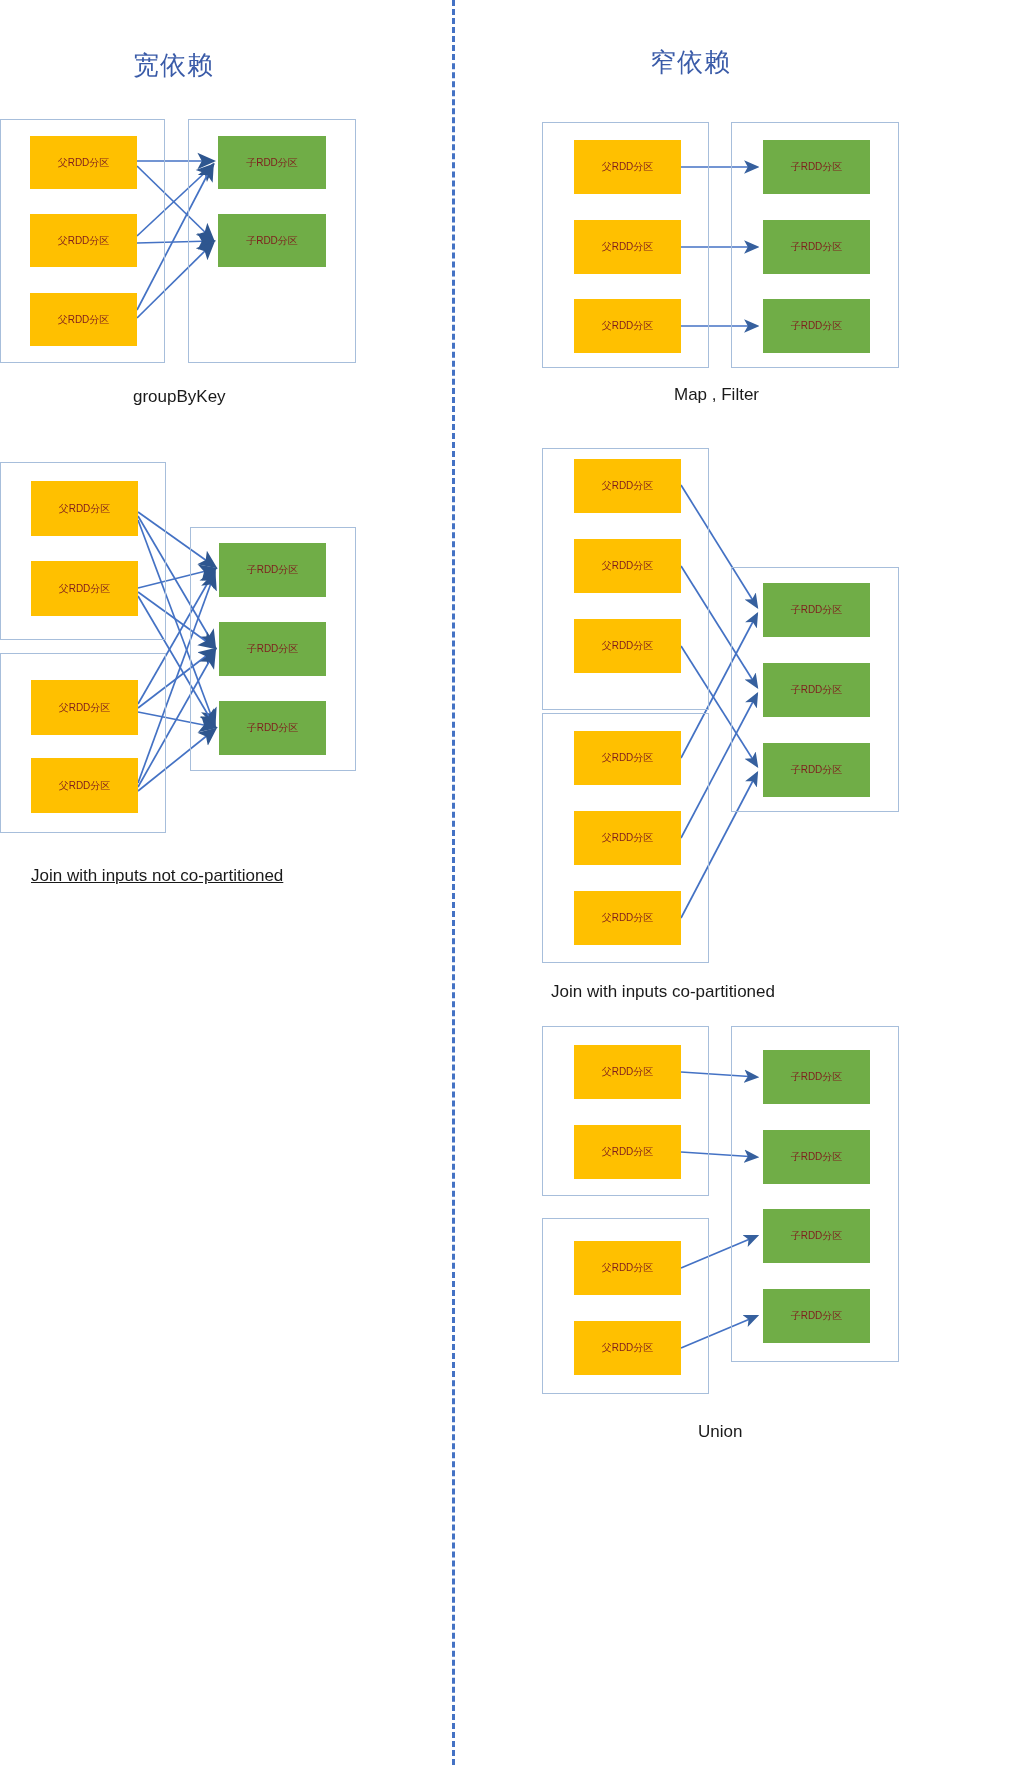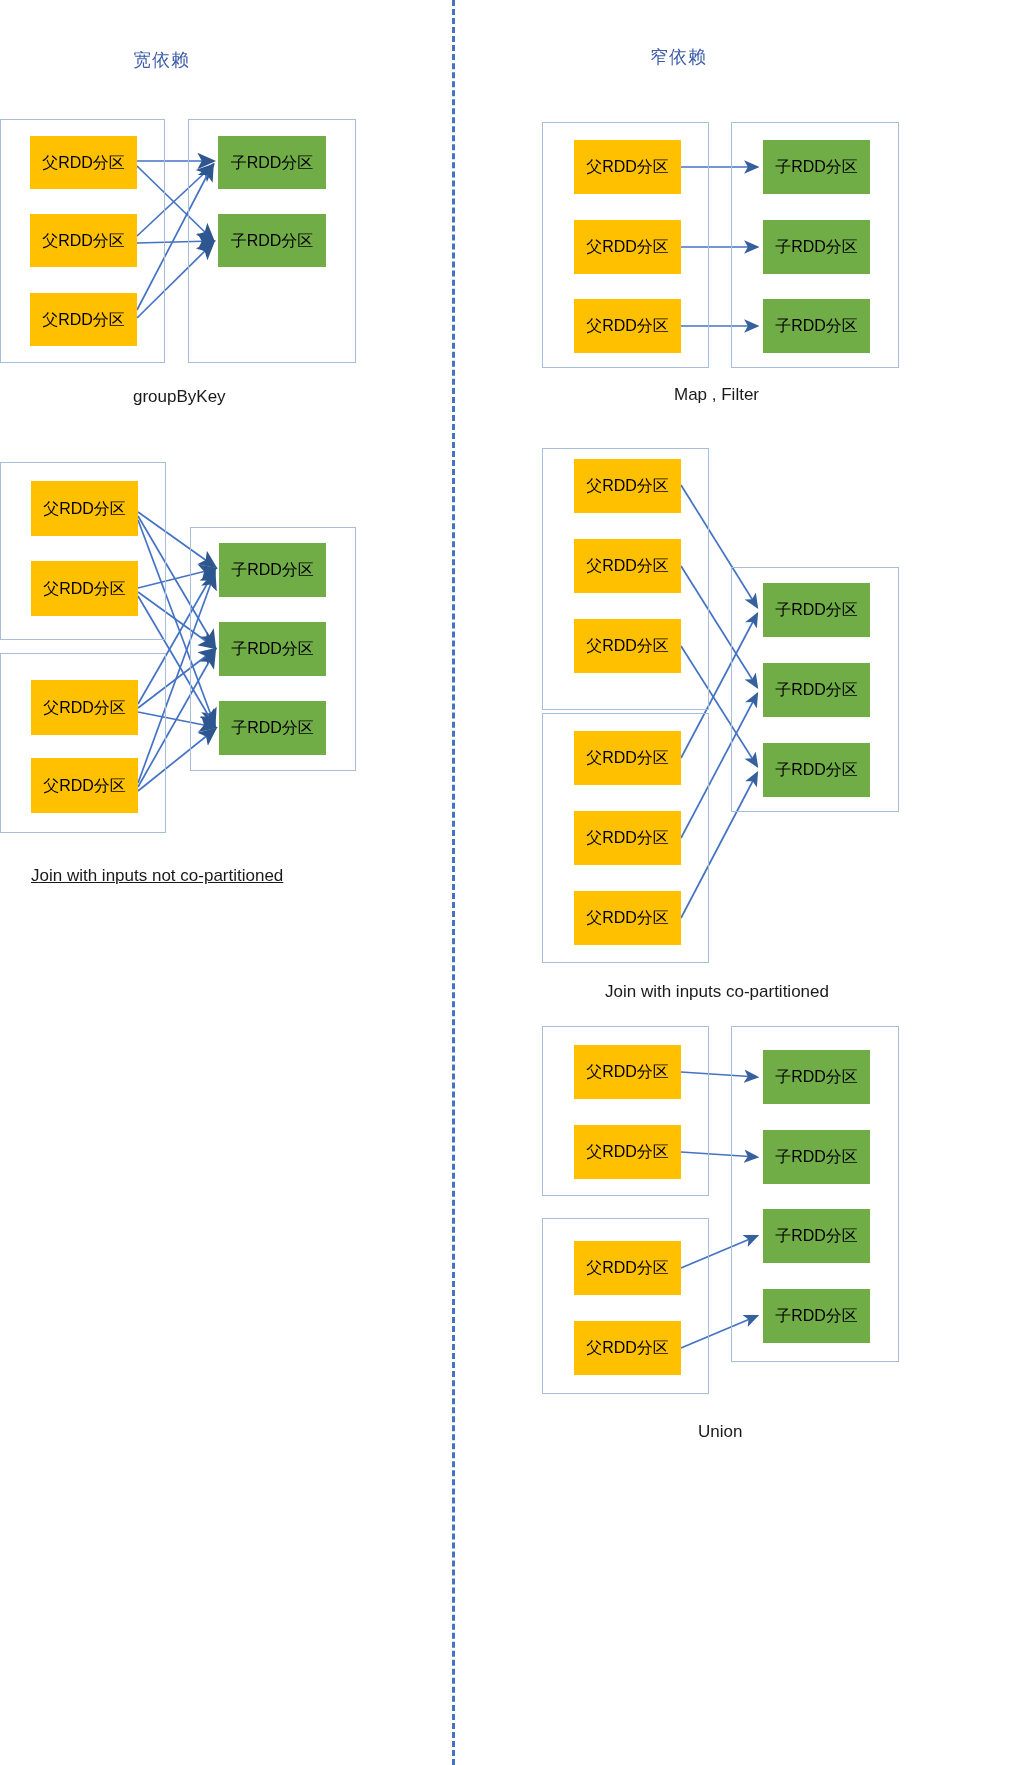--- a/index.html
+++ b/index.html
@@ -9,21 +9,21 @@
     font-family:"Liberation Sans","DejaVu Sans",sans-serif;
     position:relative;
     overflow:hidden;
   }
   #stage{position:absolute;left:0;top:0;width:1013px;height:1765px;}
   svg#wires{position:absolute;left:0;top:0;width:1013px;height:1765px;pointer-events:none;}
 
   .title{
     position:absolute;
     color:#3A5BA8;
-    font-size:18px;
+    font-size:26px;
     font-weight:400;
     letter-spacing:1px;
     white-space:nowrap;
   }
   .caption{
     position:absolute;
     color:#1a1a1a;
     font-size:17px;
     white-space:nowrap;
   }
@@ -32,22 +32,22 @@
     border:1px solid #A7BEDB;
     background:transparent;
     box-sizing:border-box;
   }
   .node{
     position:absolute;
     box-sizing:border-box;
     display:flex;
     align-items:center;
     justify-content:center;
-    color:#000000;
-    font-size:16px;
+    color:#7f1d1d;
+    font-size:10px;
     letter-spacing:0px;
     line-height:1;
     white-space:nowrap;
   }
   .node.parent{background:#FFC000;}
   .node.child{background:#70AD47;}
   .divider{
     position:absolute;
     left:452px;top:0;
     width:0;height:1765px;
@@ -171,21 +171,21 @@
   <div class="node parent" style="left:574px;top:619px;width:107px;height:54px;">父RDD分区</div>
 
   <div class="node parent" style="left:574px;top:731px;width:107px;height:54px;">父RDD分区</div>
   <div class="node parent" style="left:574px;top:811px;width:107px;height:54px;">父RDD分区</div>
   <div class="node parent" style="left:574px;top:891px;width:107px;height:54px;">父RDD分区</div>
 
   <div class="node child" style="left:763px;top:583px;width:107px;height:54px;">子RDD分区</div>
   <div class="node child" style="left:763px;top:663px;width:107px;height:54px;">子RDD分区</div>
   <div class="node child" style="left:763px;top:743px;width:107px;height:54px;">子RDD分区</div>
 
-  <div class="caption" style="left:605px;top:982px;">Join with inputs co-partitioned</div>
+  <div class="caption" style="left:551px;top:982px;">Join with inputs co-partitioned</div>
 
   <div class="group-box" style="left:542px;top:1026px;width:167px;height:170px;"></div>
   <div class="group-box" style="left:542px;top:1218px;width:167px;height:176px;"></div>
   <div class="group-box" style="left:731px;top:1026px;width:168px;height:336px;"></div>
 
   <div class="node parent" style="left:574px;top:1045px;width:107px;height:54px;">父RDD分区</div>
   <div class="node parent" style="left:574px;top:1125px;width:107px;height:54px;">父RDD分区</div>
   <div class="node parent" style="left:574px;top:1241px;width:107px;height:54px;">父RDD分区</div>
   <div class="node parent" style="left:574px;top:1321px;width:107px;height:54px;">父RDD分区</div>
 

